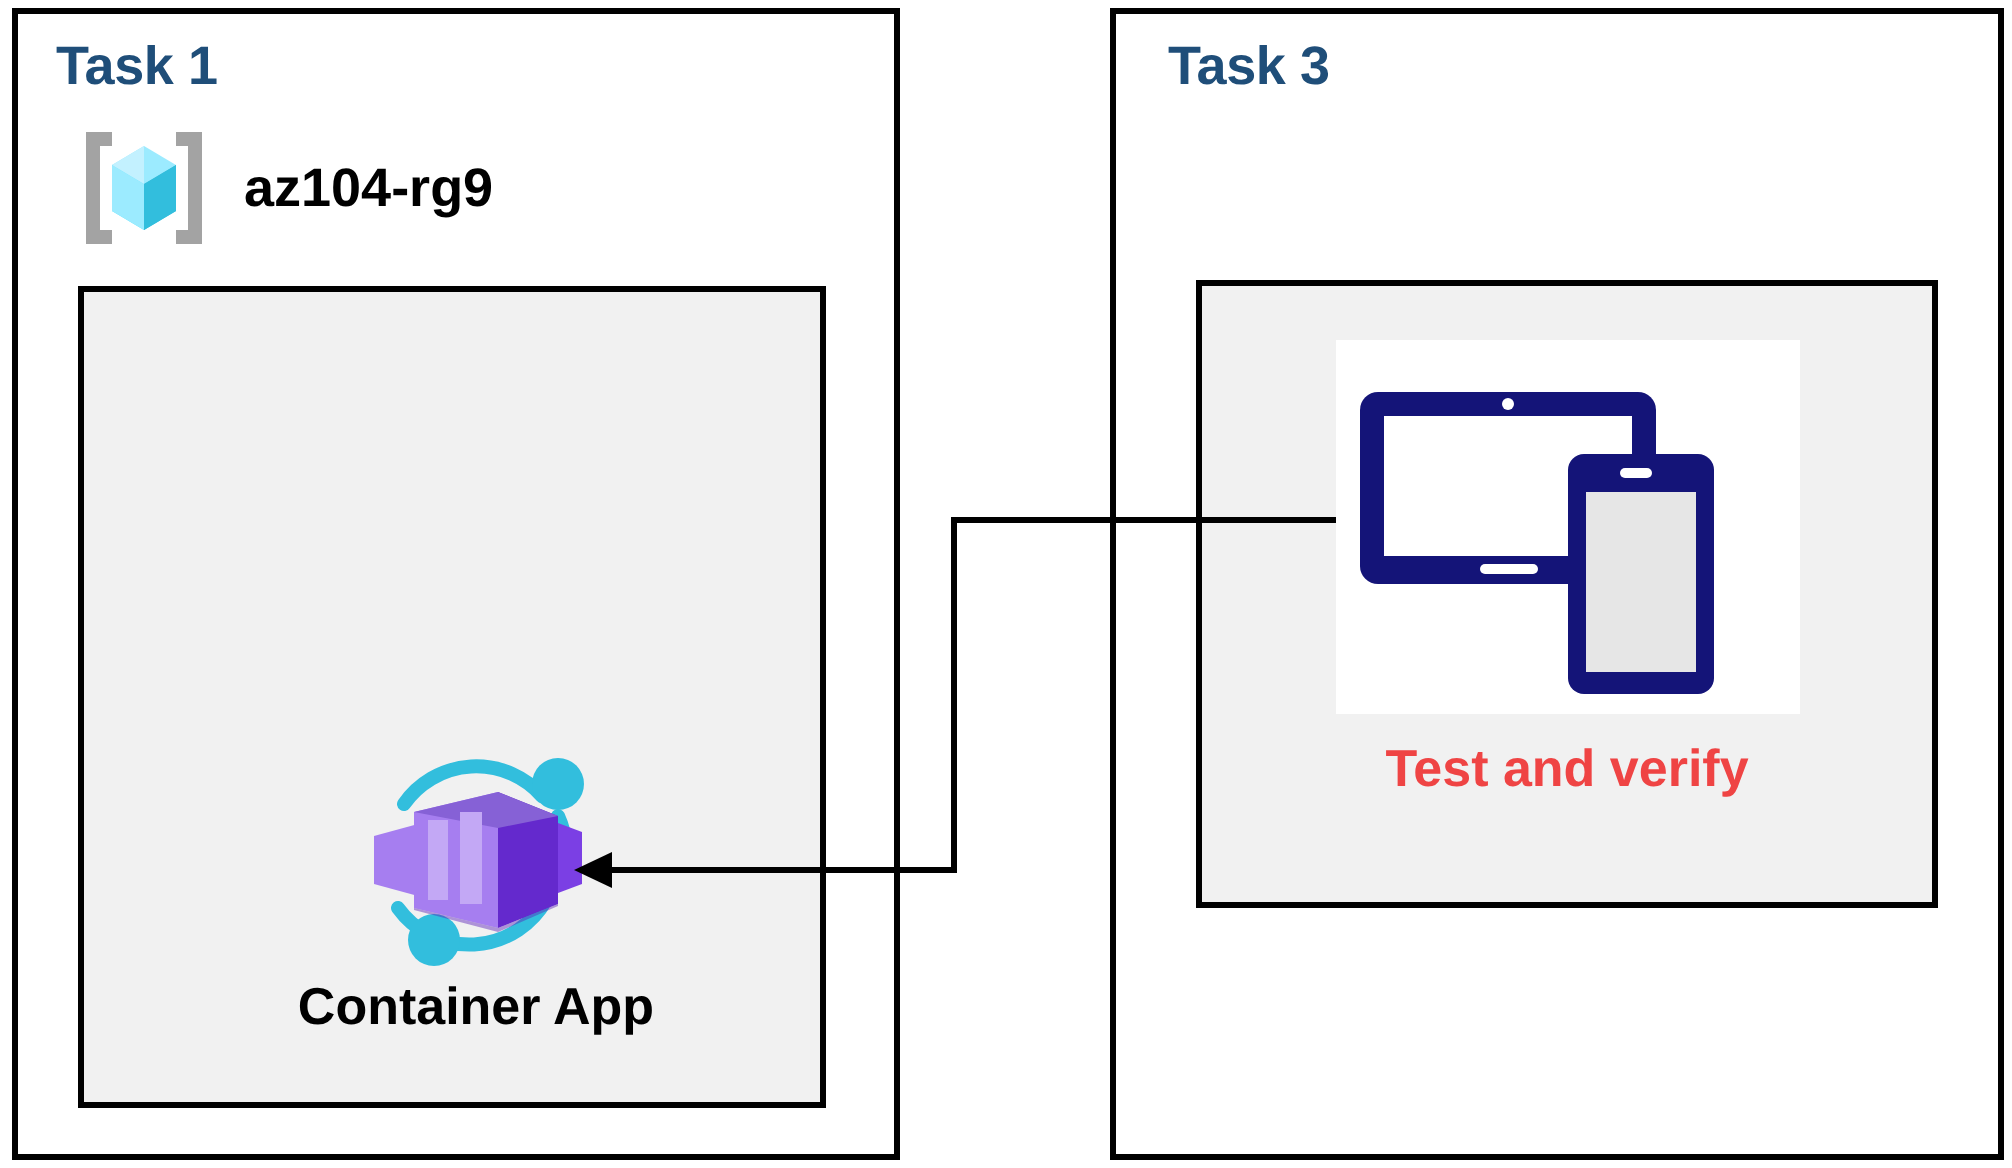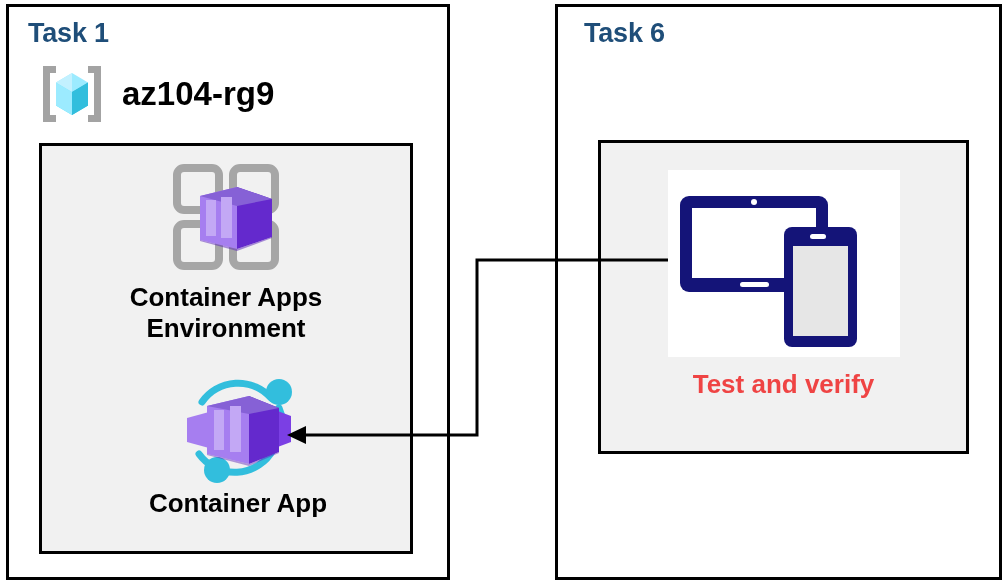--- a/index.html
+++ b/index.html
@@ -52,21 +52,21 @@
   
   #rg-header {
     position: absolute;
     left: 36px;
     top: 63px;
     display: flex;
     align-items: center;
     gap: 14px;
   }
   #rg-label {
-    font-size: 33px;
+    font-size: 27px;
     font-weight: bold;
     color: #000000;
     white-space: nowrap;
   }
 
   
   .icon-svg { display: block; }
 
   
   #cae-block {
@@ -159,43 +159,20 @@
         <path d="M36 10 L20 19.5 L36 29 Z" fill="#c3f1ff"></path>
         <path d="M20 19.5 L36 29 L36 52 L20 42.5 Z" fill="#9cebff"></path>
         <path d="M36 29 L52 19.5 L52 42.5 L36 52 Z" fill="#32bedd"></path>
       </svg>
     </span>
     <span id="rg-label">az104-rg9</span>
   </div>
 
   <div id="rg-box" class="group-box"></div>
 
-  <div id="cae-block">
-    <div id="cae-icon-wrap">
-      <svg class="icon-svg" width="118" height="118" viewBox="0 0 118 118" aria-hidden="true">
-
-        <g fill="none" stroke="#a6a6a6" stroke-width="8">
-          <rect x="10" y="10" width="42" height="42" rx="7"></rect>
-          <rect x="66" y="10" width="42" height="42" rx="7"></rect>
-          <rect x="10" y="66" width="42" height="42" rx="7"></rect>
-          <rect x="66" y="66" width="42" height="42" rx="7"></rect>
-        </g>
-
-        <path d="M33 38 L70 29 L70 91 L33 82 Z" fill="#a67ef0"></path>
-        <path d="M70 29 L105 41 L105 79 L70 91 Z" fill="#6429cd"></path>
-        <path d="M33 38 L70 29 L105 41 L70 48 Z" fill="#8661d6"></path>
-
-        <rect x="39" y="42" width="10" height="36" fill="#c3a8f5"></rect>
-        <rect x="54" y="39" width="11" height="41" fill="#c3a8f5"></rect>
-        <path d="M33 82 L70 91 L105 79 L105 80 L70 93 L33 83 Z" fill="#5a22b8" opacity="0.5"></path>
-      </svg>
-    </div>
-    <div id="cae-label">Container Apps
-Environment</div>
-  </div>
 
   <div id="ca-block">
     <div id="ca-icon-wrap">
       <svg class="icon-svg" width="126" height="112" viewBox="0 0 126 112" aria-hidden="true">
 
         <g fill="none" stroke="#32bedd" stroke-width="7" stroke-linecap="round">
           <path d="M96 26 A44 44 0 0 0 27 30"></path>
           <path d="M24 82 A44 44 0 0 0 98 78"></path>
           <path d="M104 36 A44 44 0 0 1 108 52"></path>
         </g>
@@ -216,21 +193,21 @@
         <rect x="39" y="38" width="10" height="40" fill="#c3a8f5"></rect>
         <rect x="55" y="34" width="11" height="46" fill="#c3a8f5"></rect>
         <path d="M32 82 L74 92 L104 80 L104 81 L74 94 L32 83 Z" fill="#5a22b8" opacity="0.45"></path>
       </svg>
     </div>
     <div id="ca-label">Container App</div>
   </div>
 
   <div id="task2-panel" class="task-panel"></div>
 
-  <div id="task2-title" class="task-title">Task 6</div>
+  <div id="task2-title" class="task-title">Task 3</div>
 
   <div id="verify-box" class="group-box"></div>
 
   <div id="verify-block">
     <div id="devices-canvas">
       <svg class="icon-svg" width="232" height="187" viewBox="0 0 232 187" aria-hidden="true">
 
         <rect x="12" y="26" width="148" height="96" rx="9" fill="#141478"></rect>
         <rect x="24" y="38" width="124" height="70" fill="#ffffff"></rect>
         <circle cx="86" cy="32" r="3" fill="#ffffff"></circle>

